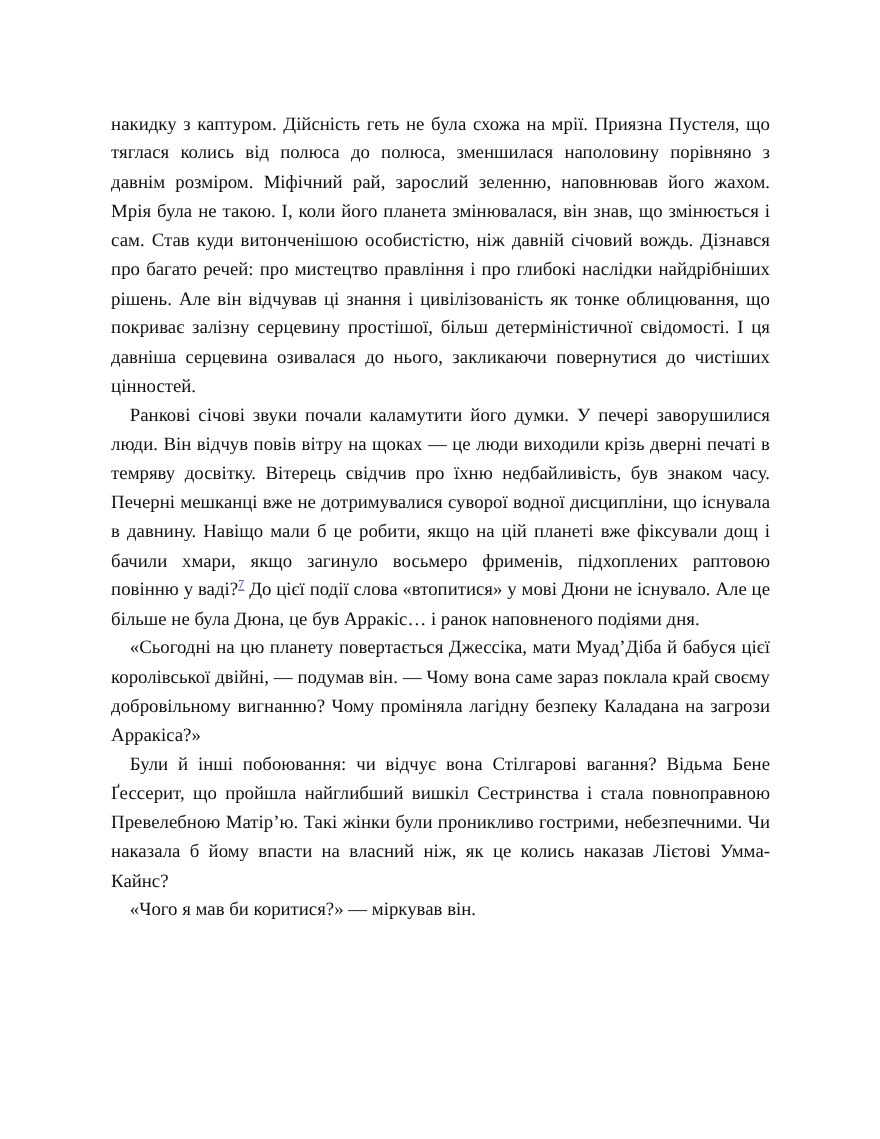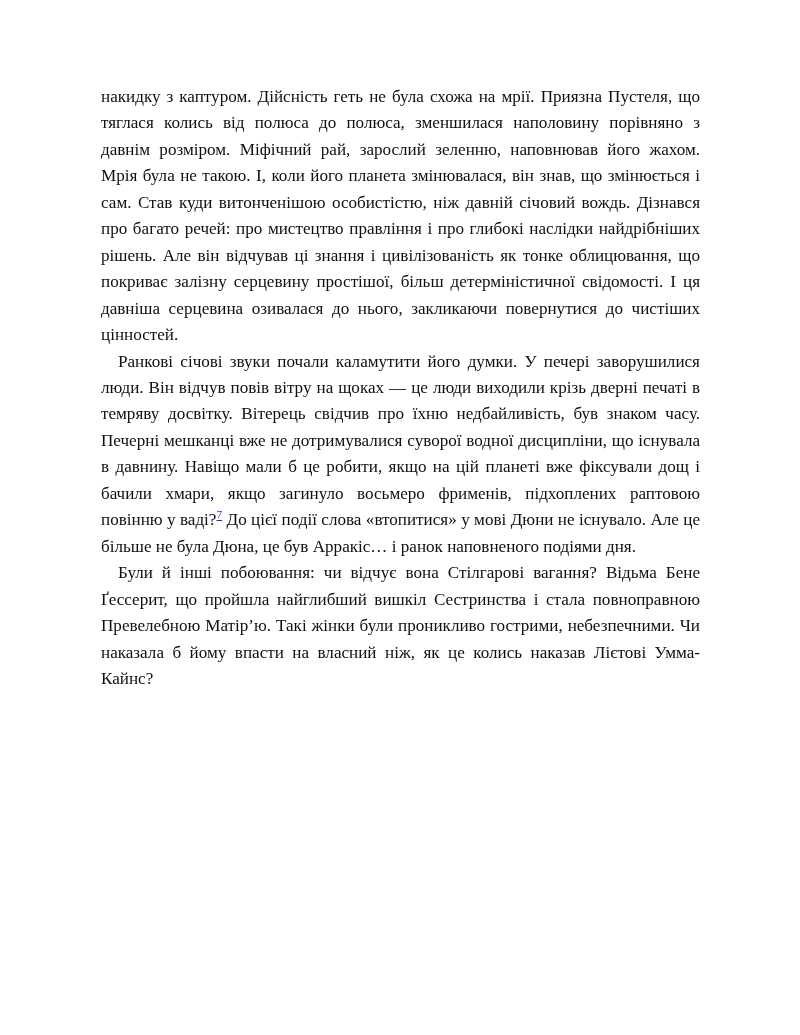--- a/index.html
+++ b/index.html
@@ -13,21 +13,21 @@
     width: 800px;
     height: 1035px;
     margin: 0 auto;
     background: #ffffff;
     overflow: hidden;
     box-sizing: border-box;
   }
   .text-column {
     position: absolute;
     left: 101px;
-    top: 84px;
+    top: 100px;
     width: 599px;
   }
   p.para {
     margin: 0;
     padding: 0;
     font-family: "Liberation Serif", "DejaVu Serif", serif;
     font-size: 17.1px;
     line-height: 26.45px;
     color: #100f10;
     text-align: justify;
@@ -52,19 +52,21 @@
 </head>
 <body>
 
 <div class="page">
   <div class="text-column">
 
     <p class="para no-indent">накидку з каптуром. Дійсність геть не була схожа на мрії. Приязна Пустеля, що тяглася колись від полюса до полюса, зменшилася наполовину порівняно з давнім розміром. Міфічний рай, зарослий зеленню, наповнював його жахом. Мрія була не такою. І, коли його планета змінювалася, він знав, що змінюється і сам. Став куди витонченішою особистістю, ніж давній січовий вождь. Дізнався про багато речей: про мистецтво правління і про глибокі наслідки найдрібніших рішень. Але він відчував ці знання і цивілізованість як тонке облицювання, що покриває залізну серцевину простішої, більш детерміністичної свідомості. І ця давніша серцевина озивалася до нього, закликаючи повернутися до чистіших цінностей.</p>
 
     <p class="para"><span>Ранкові січові звуки почали каламутити його думки. У печері заворушилися люди. Він відчув повів вітру на щоках — це люди виходили крізь дверні печаті в темряву досвітку. Вітерець свідчив про їхню недбайливість, був знаком часу. Печерні мешканці вже не дотримувалися суворої водної дисципліни, що існувала в давнину. Навіщо мали б це робити, якщо на цій планеті вже фіксували дощ і бачили хмари, якщо загинуло восьмеро фрименів, підхоплених раптовою повінню у ваді?</span><a class="footnote-ref" href="#">7</a><span> До цієї події слова «втопитися» у мові Дюни не існувало. Але це більше не була Дюна, це був Арракіс… і ранок наповненого подіями дня.</span></p>
 
+    <p class="para">«Сьогодні на цю планету повертається Джессіка, мати Муад’Діба й бабуся цієї королівської двійні, — подумав він. — Чому вона саме зараз поклала край своєму добровільному вигнанню? Чому проміняла лагідну безпеку Каладана на загрози Арракіса?»</p>
 
     <p class="para">Були й інші побоювання: чи відчує вона Стілгарові вагання? Відьма Бене Ґессерит, що пройшла найглибший вишкіл Сестринства і стала повноправною Превелебною Матір’ю. Такі жінки були проникливо гострими, небезпечними. Чи наказала б йому впасти на власний ніж, як це колись наказав Лієтові Умма-Кайнс?</p>
 
+    <p class="para">«Чого я мав би коритися?» — міркував він.</p>
 
 
   </div>
 </div>
 
 </body></html>

